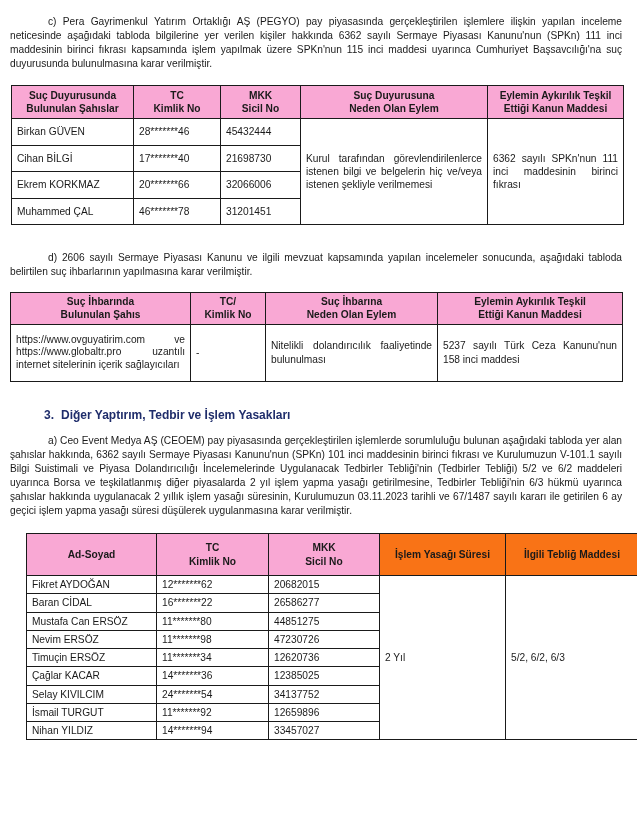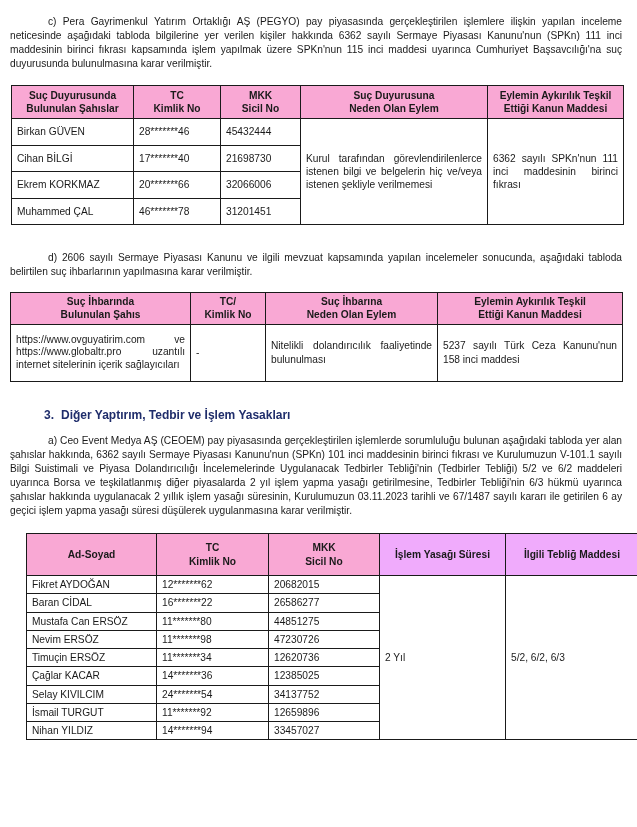--- a/index.html
+++ b/index.html
@@ -42,21 +42,21 @@
       padding: 2px 5px;
       font-size: 10.2px;
       line-height: 1.3;
     }
     th {
       background: #f9a8d4;
       font-weight: bold;
       text-align: center;
       color: #1a1a1a;
     }
-    th.plain { background: #f0abfc; }
+    th.plain { background: #f97316; }
     td.c { text-align: left; }
     td.j { text-align: justify; }
 
     
     #t1 { left: 11px; top: 85px; width: 612px; }
     #t1 thead th { height: 33px; }
     #t1 tbody td { height: 26.5px; }
 
     
     #t2 { left: 10px; top: 292px; width: 612px; }

